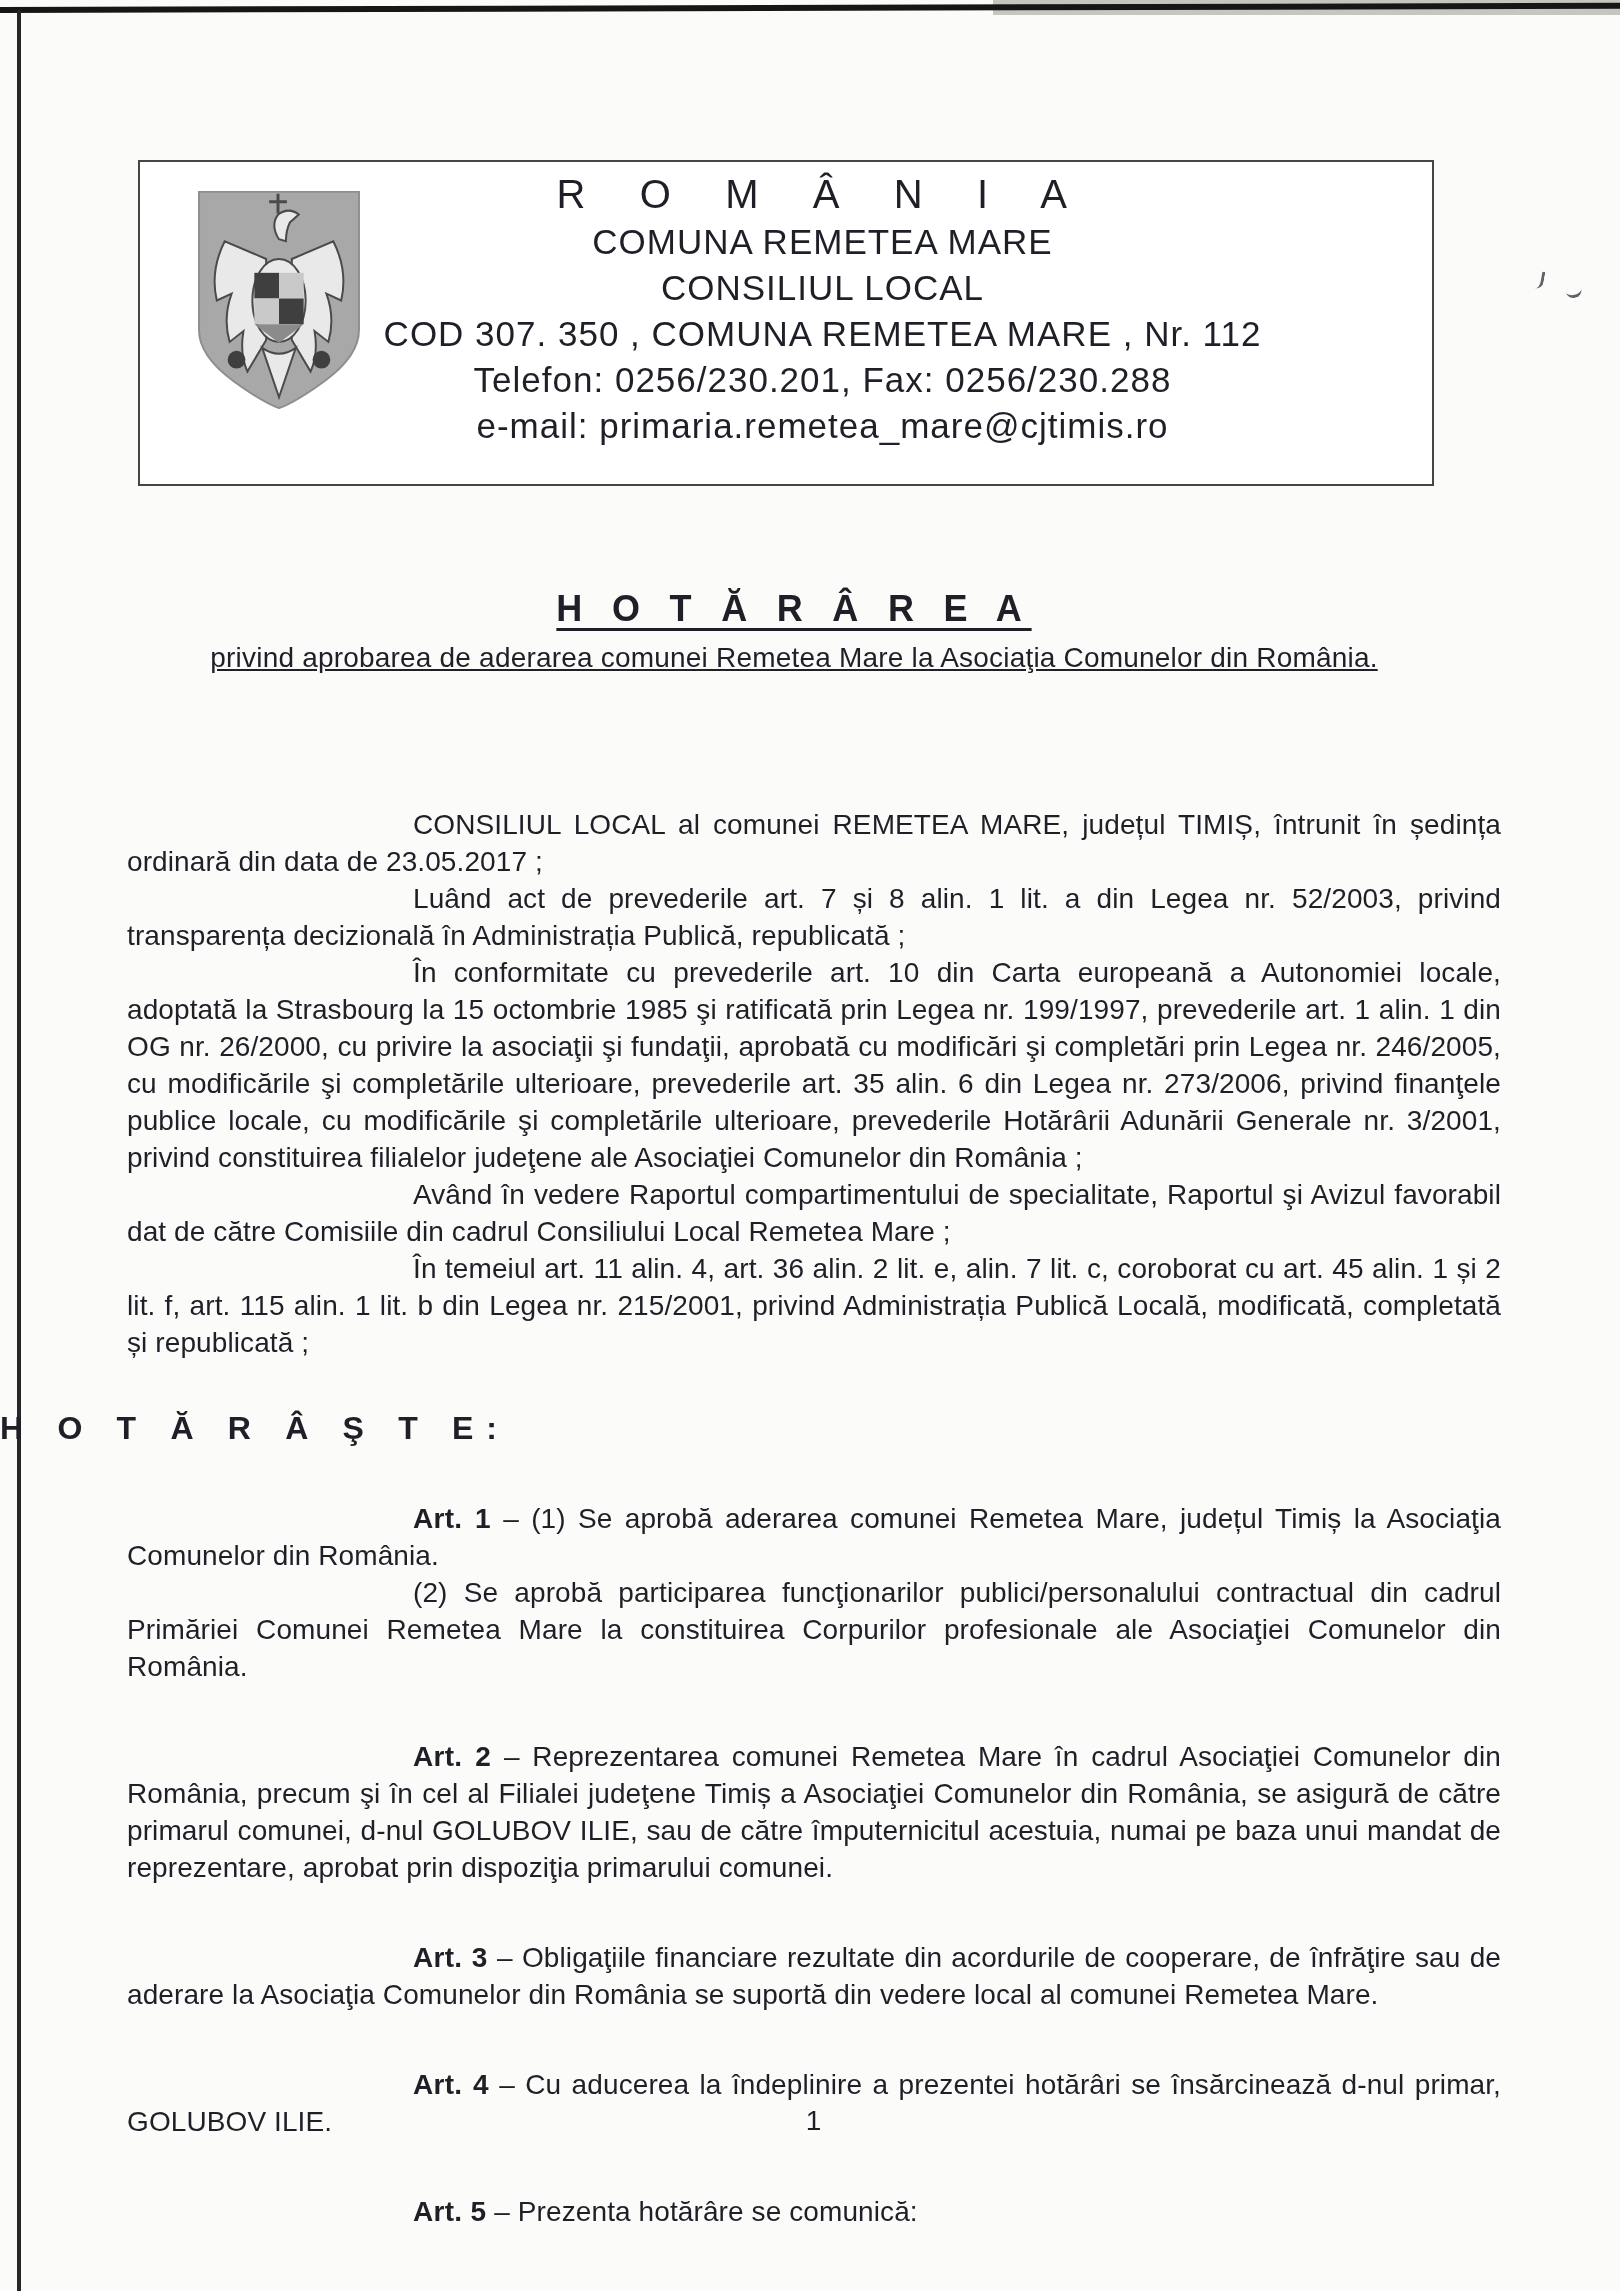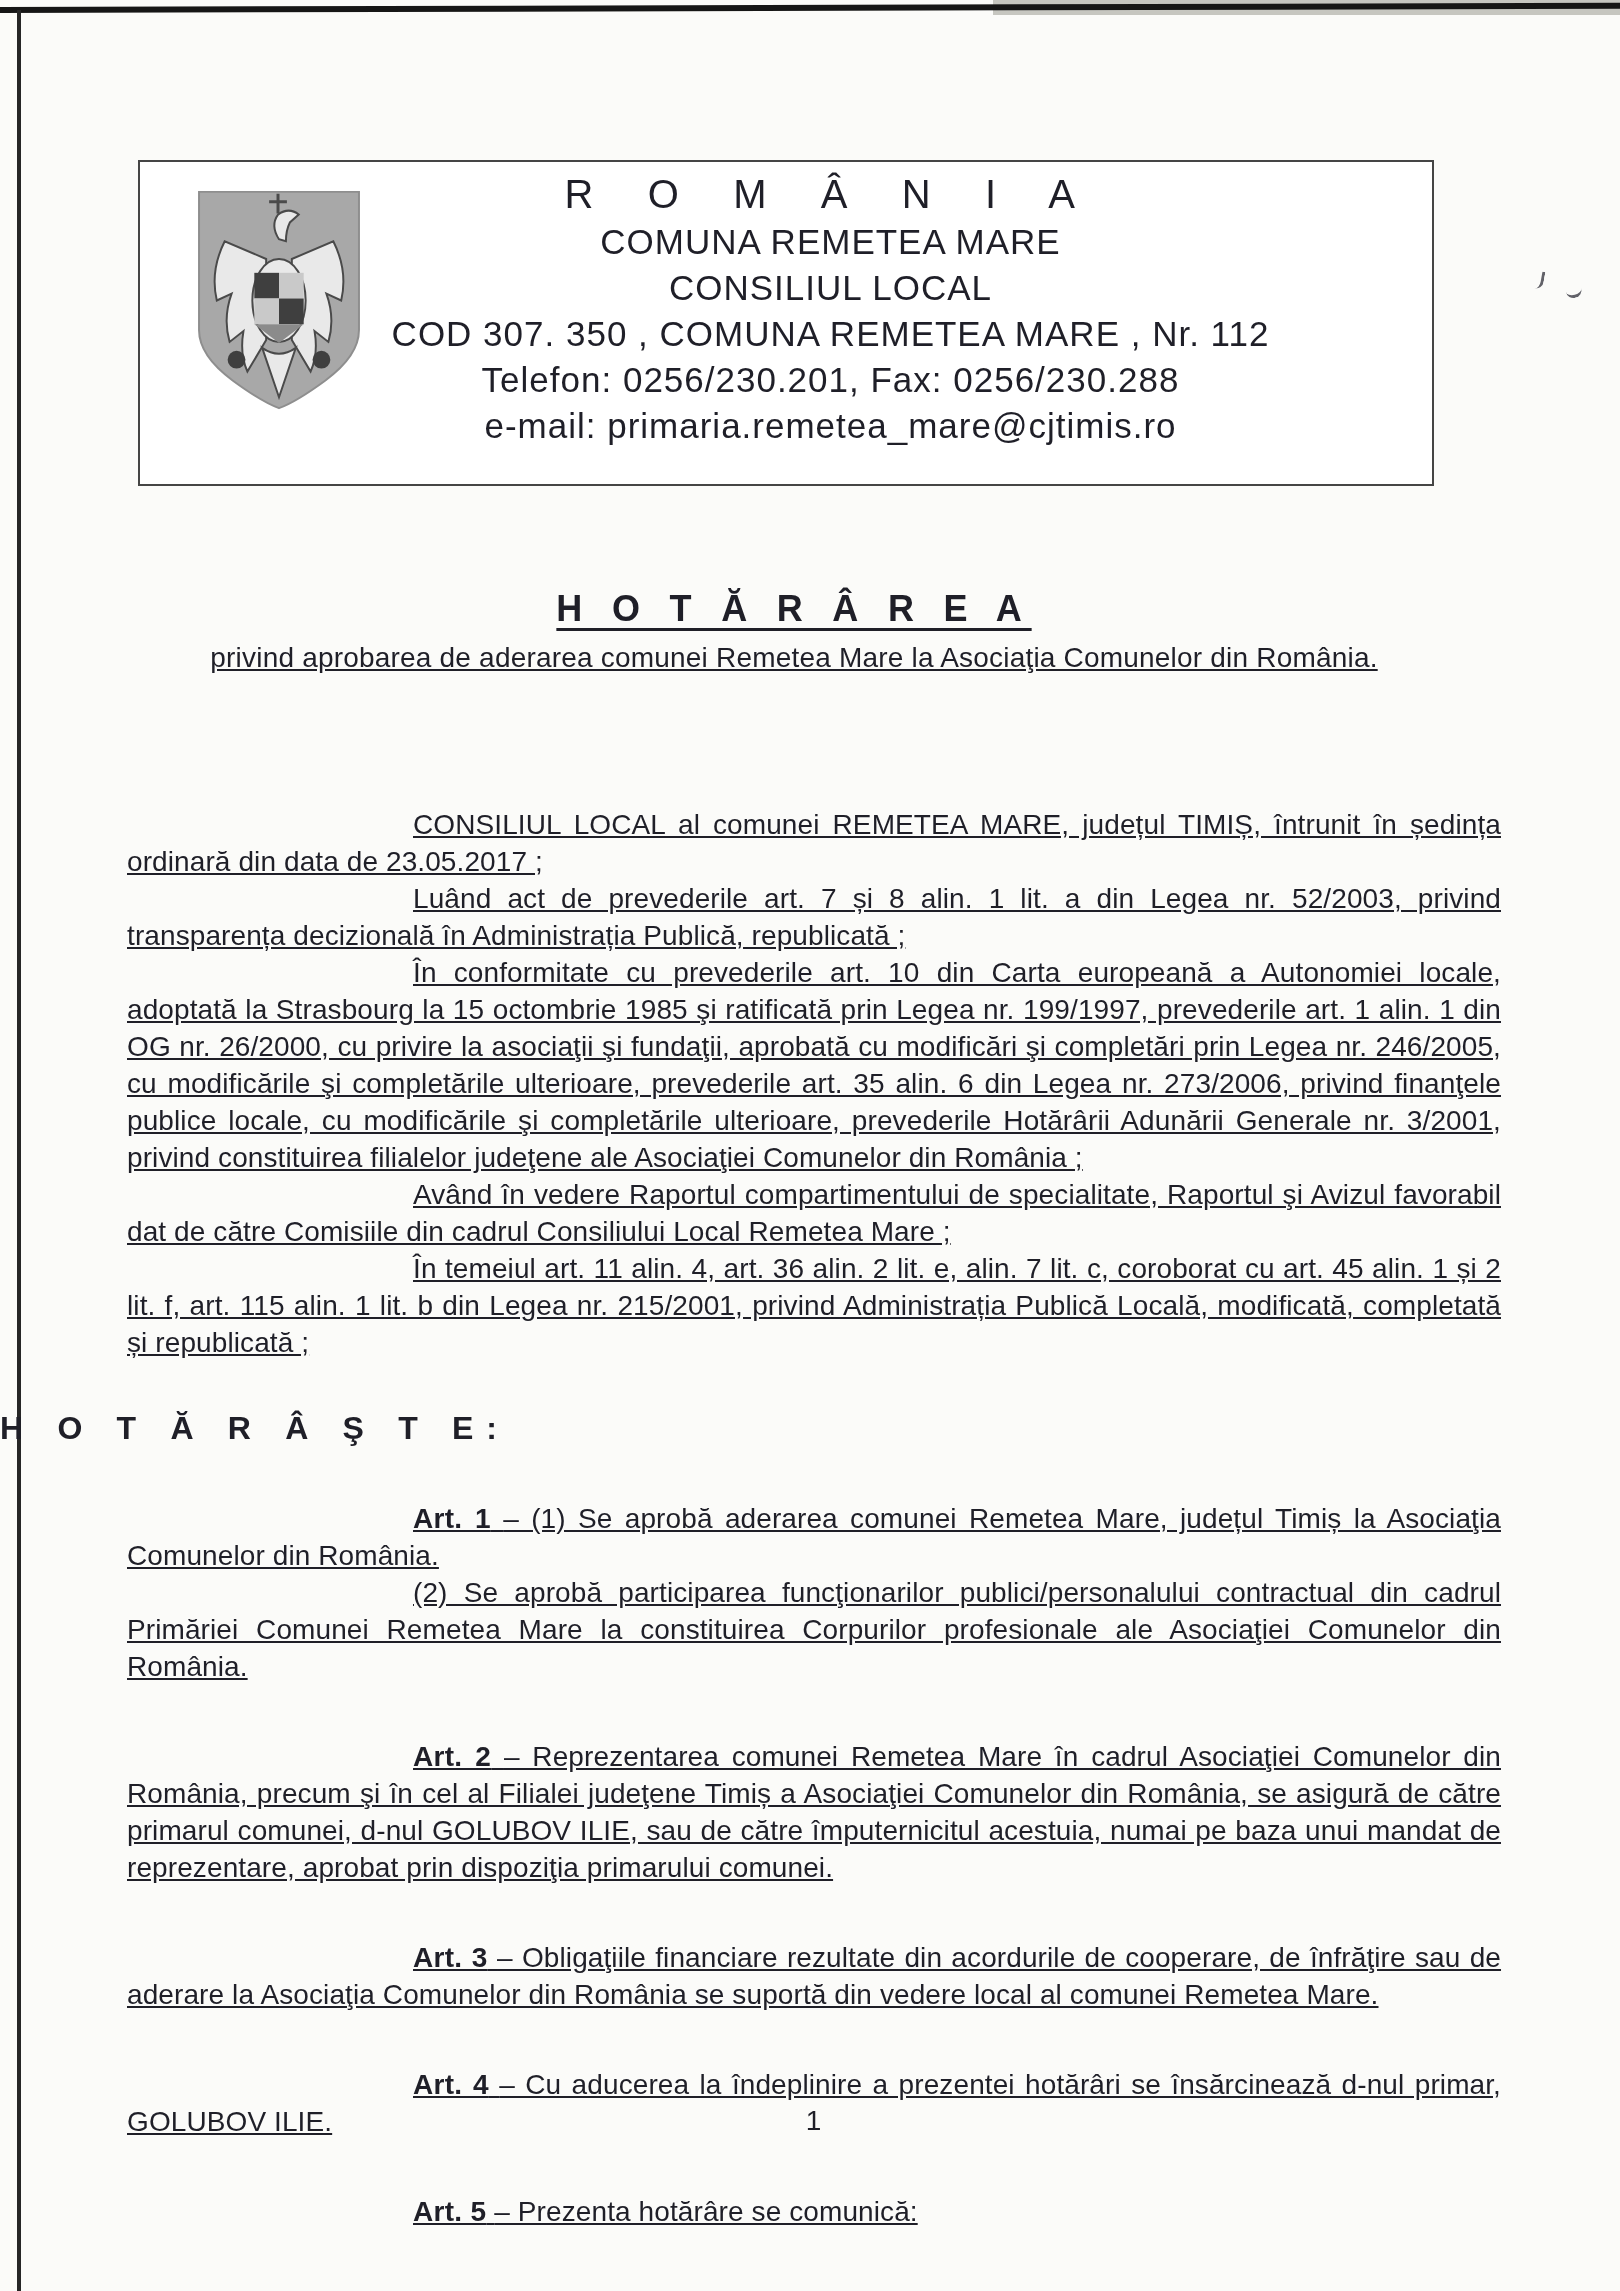--- a/index.html
+++ b/index.html
@@ -21,35 +21,35 @@
   
   .header-box {
     position:absolute; left:138px; top:160px;
     width:1296px; height:326px;
     border:2.9px solid #454545;
     box-sizing:border-box;
     background:#fff;
   }
   .coat { position:absolute; left:47px; top:19.6px; width:184px; height:233px; }
   .header-text {
-    position:absolute; left:8px; top:7.8px; width:100%;
+    position:absolute; left:0; top:7.8px; width:100%;
     padding-left:73px; box-sizing:border-box;
     text-align:center;
   }
   .h-country { font-size:40px; letter-spacing:21.6px; line-height:49px; }
   .h-line    { font-size:35px; line-height:46px; letter-spacing:1px; }
 
   
   .title-block { position:absolute; left:0; top:588px; width:1588px; text-align:center; }
   .doc-title { font-size:36px; font-weight:bold; letter-spacing:9.8px; text-decoration:underline; text-underline-offset:6.9px; text-decoration-thickness:2.9px; }
   .doc-subtitle { font-size:28px; margin-top:11.8px; letter-spacing:0.2px;text-decoration:underline; }
 
   
   .body-block { position:absolute; left:127px; top:806px; width:1374px; }
-  .para { margin:0; font-size:28px; line-height:37px; text-align:justify; text-indent:286px; letter-spacing:0.1px;text-decoration:underline; }
+  .para { margin:0; font-size:28px; line-height:37px; text-align:justify; text-indent:286px; letter-spacing:0.1px; }
   .decision-heading { margin-top:49px; margin-left:-127px; width:1588px; font-size:32px; font-weight:bold; letter-spacing:12.7px; }
   .article { margin-top:53px; }
   .article strong { letter-spacing:0.3px; }
 
   .page-number { position:absolute; top:2105px; left:0; width:1627px; text-align:center; font-size:28px; }
 </style>
 </head>
 <body>
 
 <div class="scan-top-smudge"></div>

